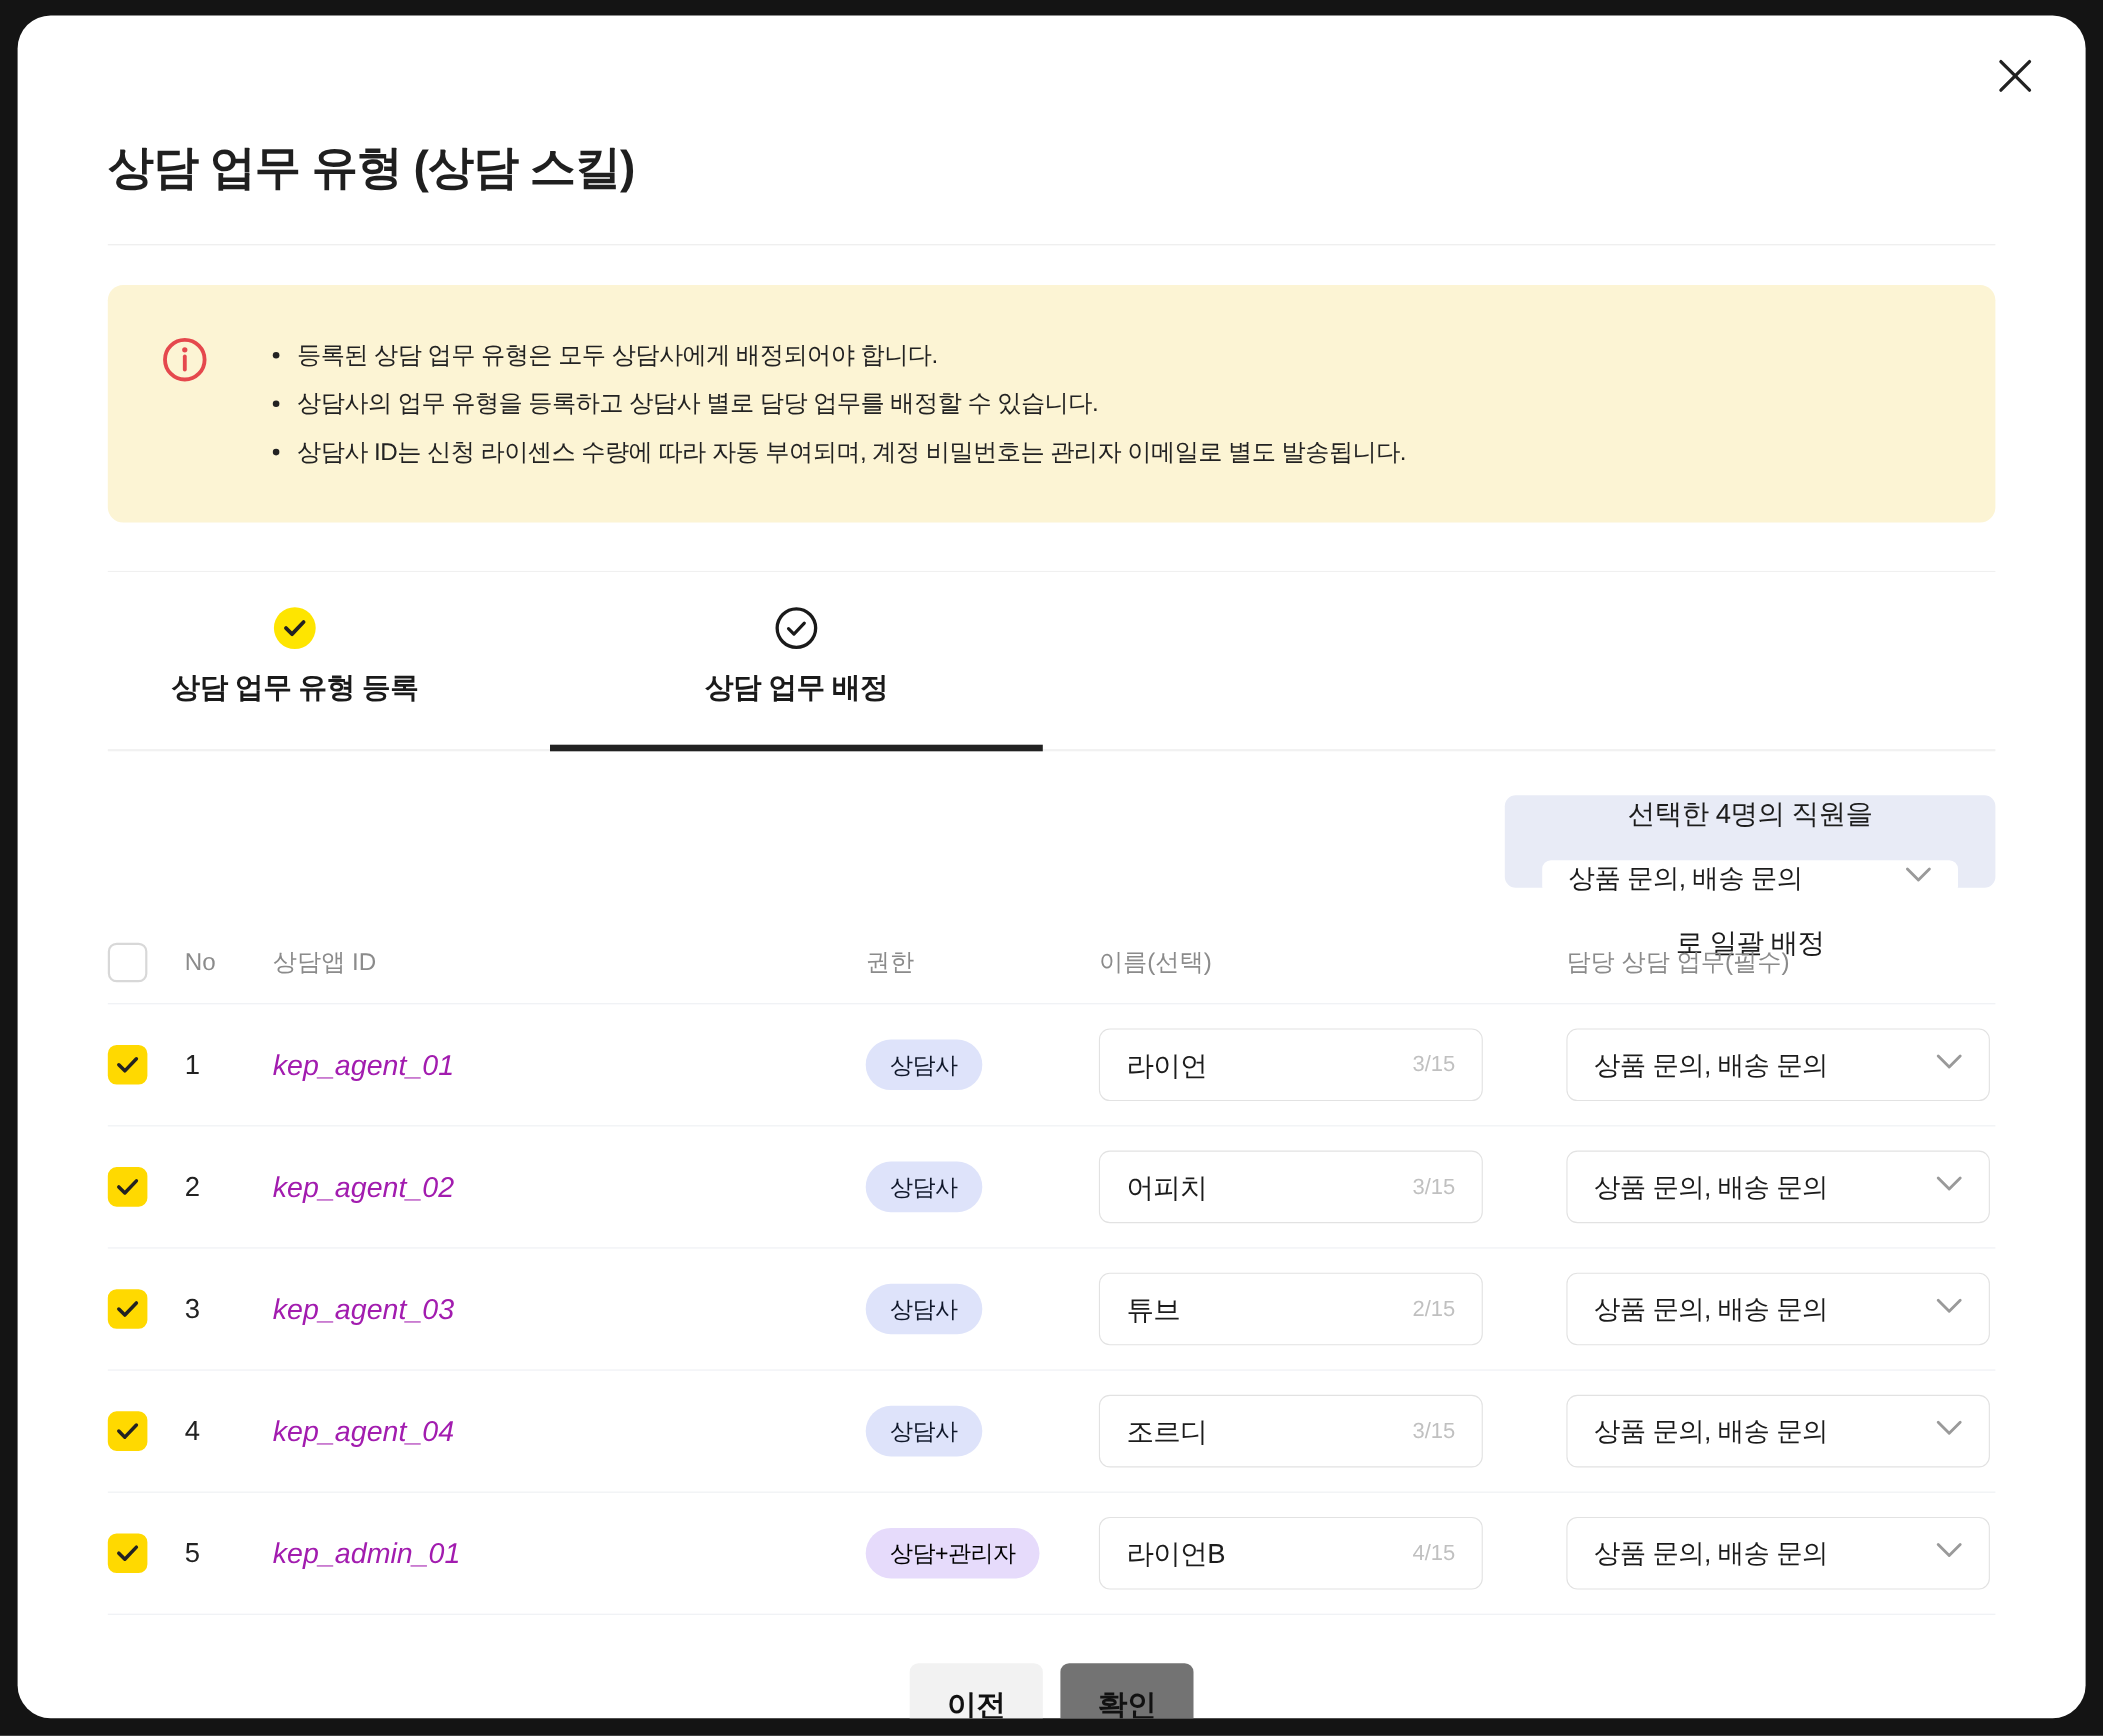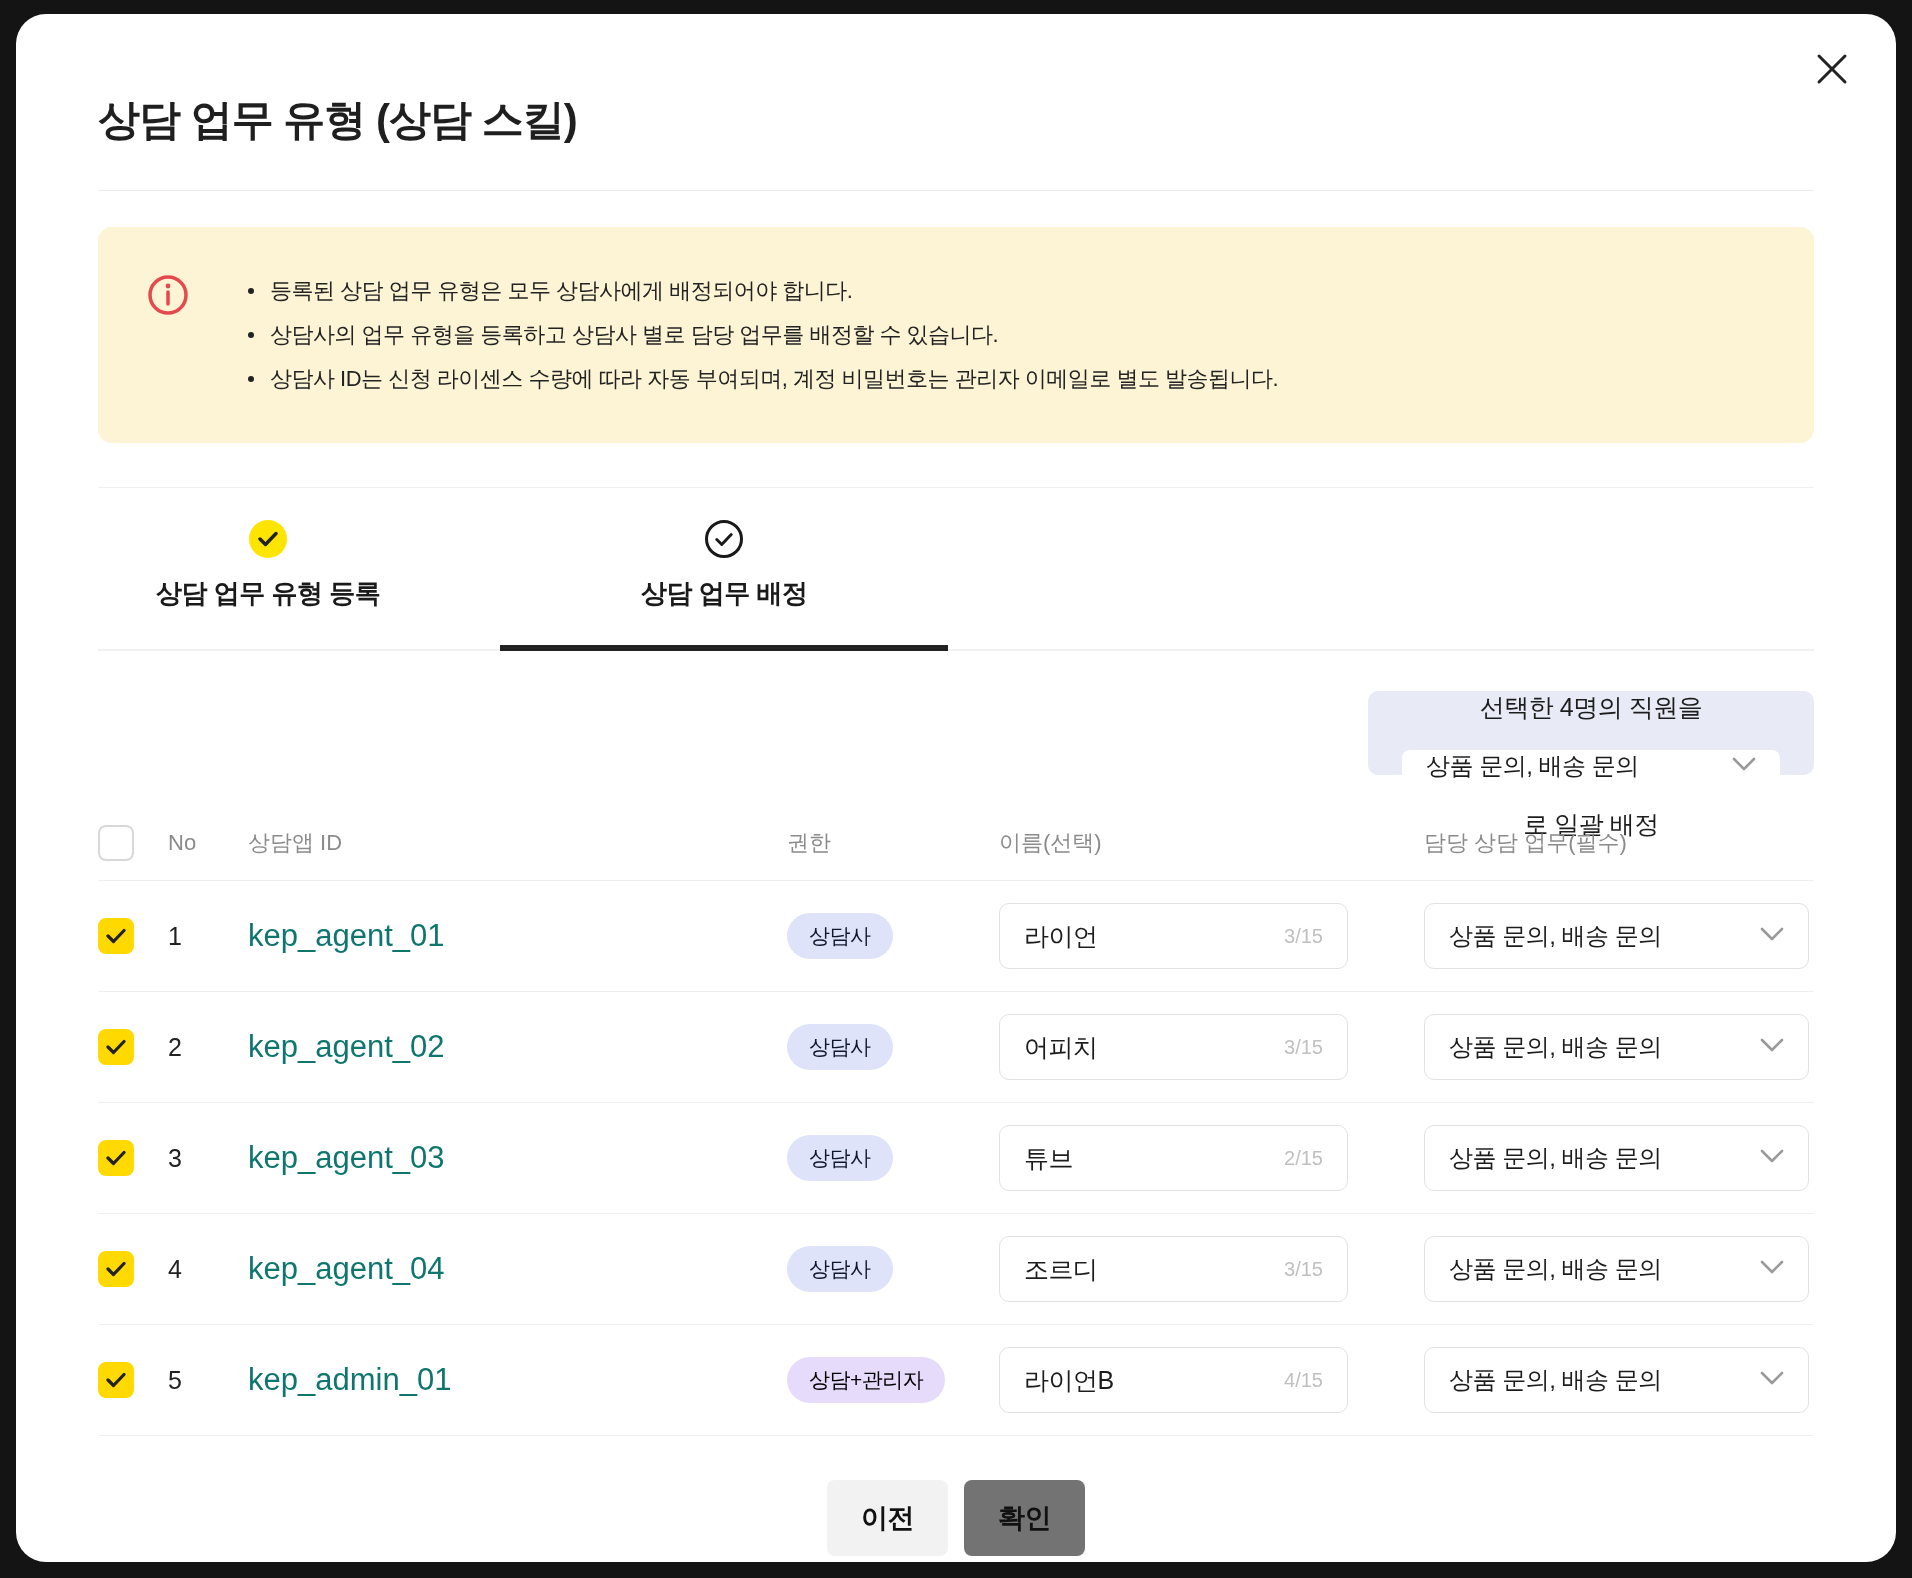--- a/index.html
+++ b/index.html
@@ -6,21 +6,21 @@
   html,body { width:1912px; height:1578px; }
   body {
     background:#141414;
     font-family:"Liberation Sans","DejaVu Sans",sans-serif;
     color:#1f1f1f;
     position:relative;
   }
   .modal {
     position:absolute; left:16px; top:14px; right:16px; bottom:16px;
     background:#ffffff; border-radius:30px;
-    padding:60px 82px 0 82px;
+    padding:92px 82px 0 82px;
     overflow:hidden;
   }
   .close-btn {
     position:absolute; top:36px; right:44px; width:40px; height:40px;
     display:flex; align-items:center; justify-content:center; cursor:pointer;
     background:none; border:none;
   }
   .page-title { font-size:42px; font-weight:700; letter-spacing:-1px; margin-top:18px; }
   .title-divider { height:1px; background:#ececec; margin-top:42px; }
 
@@ -83,21 +83,21 @@
   .table { margin-top:30px; }
   .tr {
     display:grid;
     grid-template-columns:70px 80px 1fr 212px 425px 390px;
     align-items:center;
     border-bottom:1px solid #edeff3;
   }
   .thead { height:76px; color:#8b8b8b; font-size:22px; border-bottom:1px solid #edeff3; }
   .trow { height:111px; }
   .cell-no { font-size:25px; color:#222; }
-  .cell-id { font-size:31px; color:#0f766e; letter-spacing:0; font-family:"Liberation Sans","DejaVu Sans",sans-serif; }
+  .cell-id { font-size:26px; color:#a21caf; letter-spacing:0; font-family:"Liberation Sans","DejaVu Sans",sans-serif;font-style:italic; }
   .checkbox {
     width:36px; height:36px; border-radius:8px; border:2px solid #d8d8d8;
     background:#fff; display:flex; align-items:center; justify-content:center; cursor:pointer;
   }
   .checkbox.checked { background:#FFD900; border-color:#FFD900; }
   .badge {
     display:inline-block; padding:9px 22px; border-radius:999px;
     font-size:21px; letter-spacing:-0.5px;
     background:#DEE3FA; color:#0f172a;
   }

